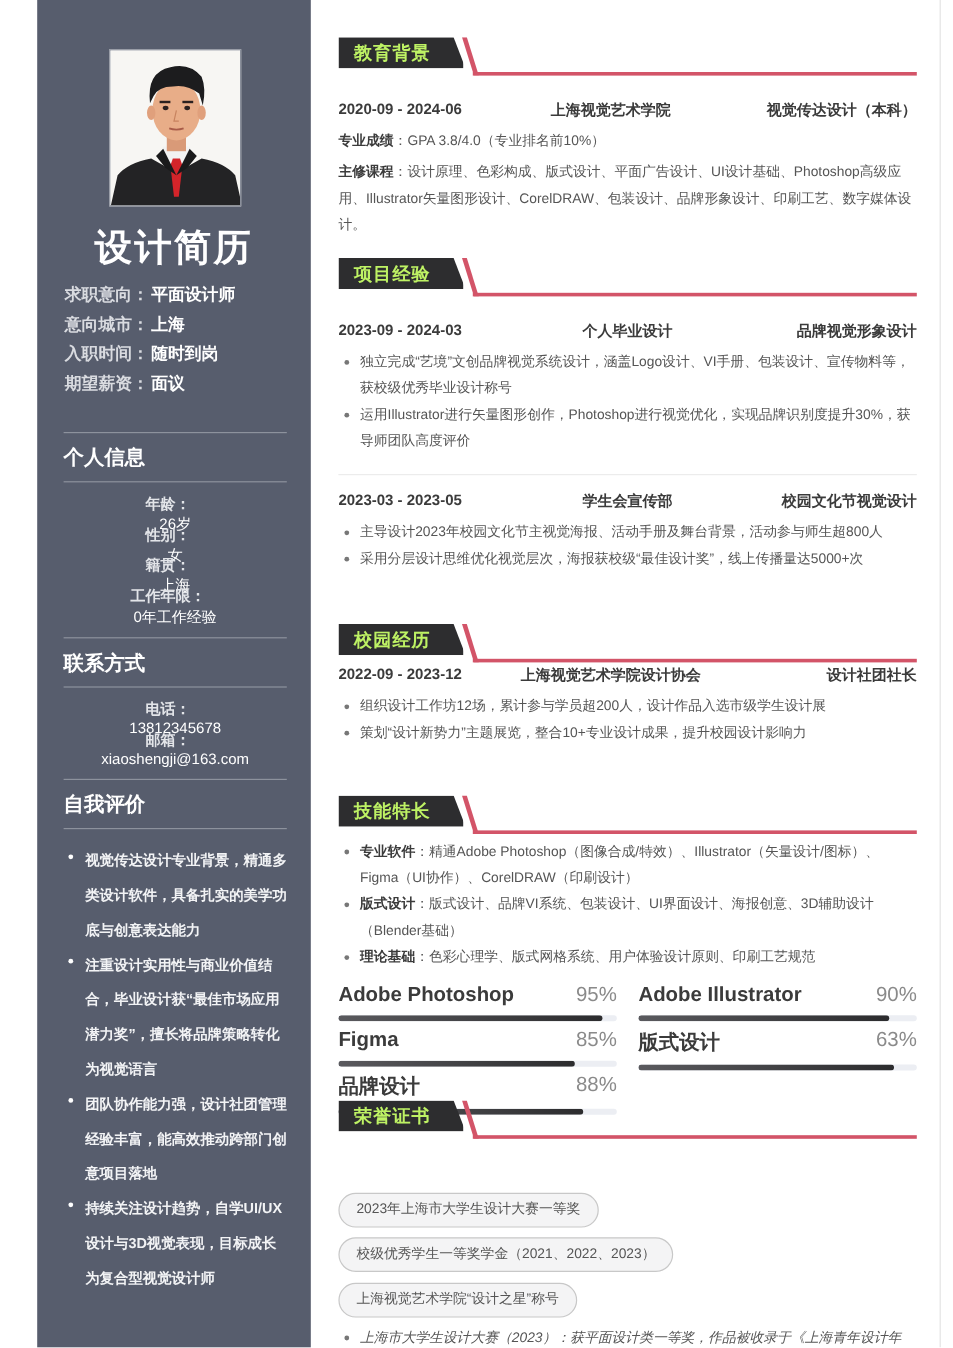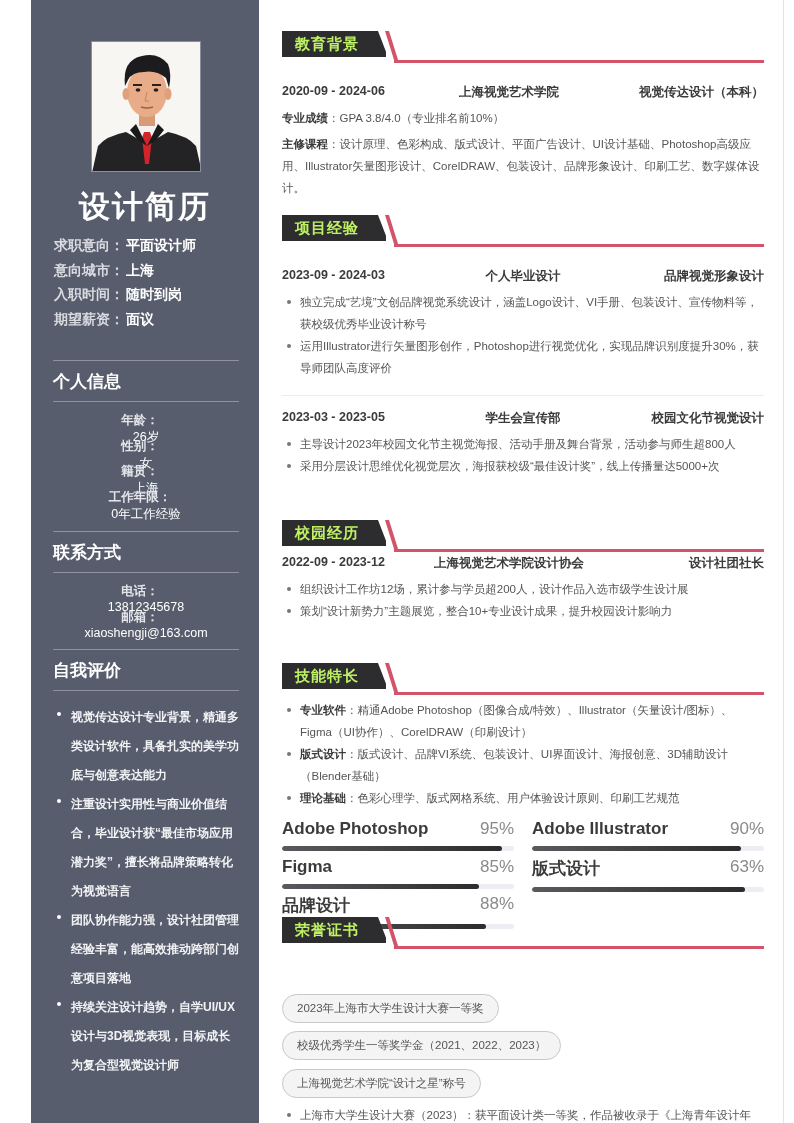--- a/index.html
+++ b/index.html
@@ -288,19 +288,19 @@
           <span>荣誉证书</span>
         </div>
       <svg class="slash" viewBox="0 0 18 32">
           <polygon points="3,0 7,0 17,32 13,32" fill="#d35468"></polygon>
         </svg>
       <div class="line"></div>
     </div>
     <div class="pill" style="top:994px;">2023年上海市大学生设计大赛一等奖</div>
     <div class="pill" style="top:1031px;">校级优秀学生一等奖学金（2021、2022、2023）</div>
     <div class="pill" style="top:1069px;">上海视觉艺术学院“设计之星”称号</div>
-    <ul class="blist" style="top:1104px; white-space:nowrap; overflow:hidden; height:19px;">
+    <ul class="blist" style="top:1104px; white-space:nowrap; overflow:hidden; height:19px;font-style:italic;">
       <li>上海市大学生设计大赛（2023）：获平面设计类一等奖，作品被收录于《上海青年设计年</li>
     </ul>
   </main>
 
   <div class="frame-right"></div>
 </div>
 
 </body></html>

